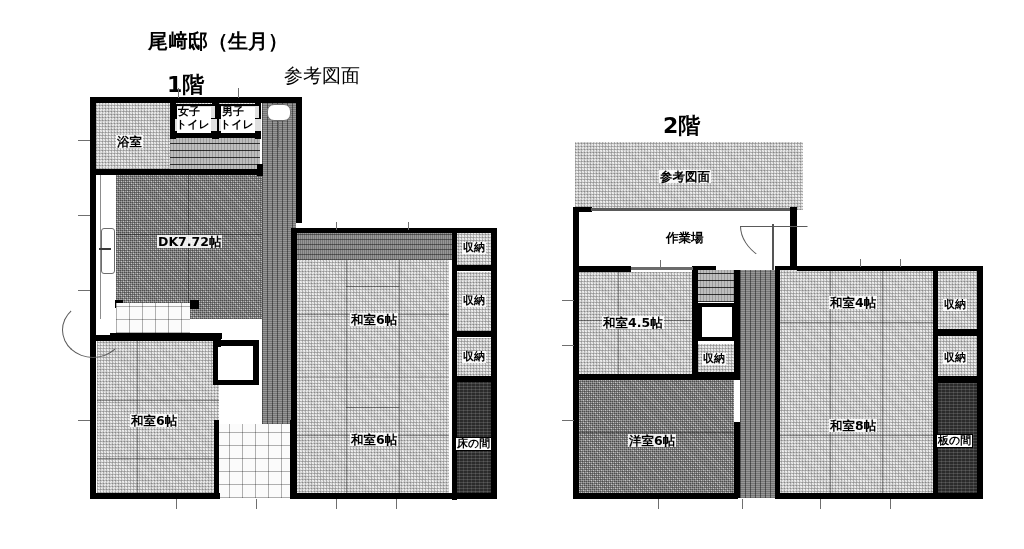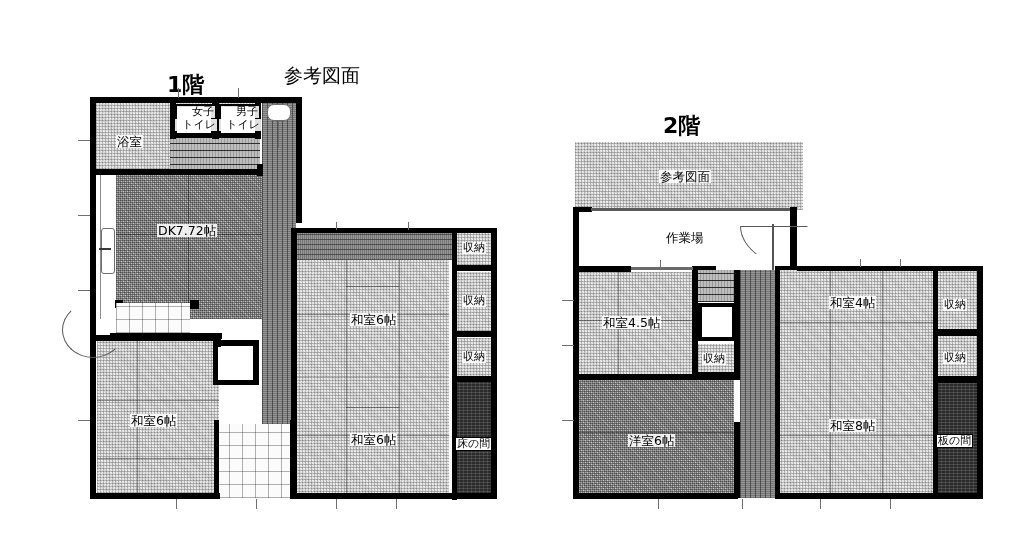--- a/index.html
+++ b/index.html
@@ -53,24 +53,24 @@
     position: absolute;
     background: #000;
   }
   .thinline {
     position: absolute;
     background: #3a3a3a;
   }
   .roomlabel {
     position: absolute;
     font-size: 12.5px;
-    font-weight: 400;
+    font-weight: 700;
     white-space: nowrap;
     line-height: 1.05;
-    text-align: right;
+    text-align: left;
     color: #000;
   }
   .roomlabel.boxed {
     background: rgba(255,255,255,0.88);
     padding: 0 1px;
   }
   .roomlabel.small {
     font-size: 11px;
   }
   .roomlabel.ondark {
@@ -150,20 +150,21 @@
     background: #fff;
     border-radius: 3px;
   }
   .tickmark { position: absolute; background: #6f6f6f; }
 </style>
 </head>
 <body>
 
 <div id="stage">
 
+  <div class="title-main" style="left:148px; top:28px;">尾﨑邸（生月）</div>
   <div class="title-sub" style="left:284px; top:42px;">参考図面</div>
 
   <div class="floor-label" style="left:167px; top:70px;">1階</div>
   <div class="floor-label" style="left:663px; top:111px;">2階</div>
 
   <div>
 
     <div class="region tex-light" style="left:93px; top:100px; width:167px; height:72px;"></div>
 
     <div class="region tex-stairs" style="left:170px; top:136px; width:90px; height:36px;"></div>
@@ -277,21 +278,21 @@
     <div class="tickmark" style="left:408px; top:222px; width:1px; height:8px;"></div>
 
     <div class="roomlabel boxed" style="left:116px; top:135px;">浴室</div>
 
     <div class="roomlabel small boxed" style="left:177px; top:106px; width:36px;">女子</div>
     <div class="roomlabel small boxed" style="left:175px; top:119px; width:40px;">トイレ</div>
 
     <div class="roomlabel small boxed" style="left:221px; top:106px; width:36px;">男子</div>
     <div class="roomlabel small boxed" style="left:219px; top:119px; width:40px;">トイレ</div>
 
-    <div class="roomlabel boxed" style="left:157px; top:224px;">DK7.72帖</div>
+    <div class="roomlabel boxed" style="left:157px; top:235px;">DK7.72帖</div>
 
     <div class="roomlabel boxed" style="left:130px; top:414px;">和室6帖</div>
 
     <div class="roomlabel boxed" style="left:350px; top:313px;">和室6帖</div>
 
     <div class="roomlabel boxed" style="left:350px; top:433px;">和室6帖</div>
 
     <div class="roomlabel small boxed" style="left:462px; top:242px;">収納</div>
     <div class="roomlabel small boxed" style="left:462px; top:295px;">収納</div>
     <div class="roomlabel small boxed" style="left:462px; top:351px;">収納</div>

